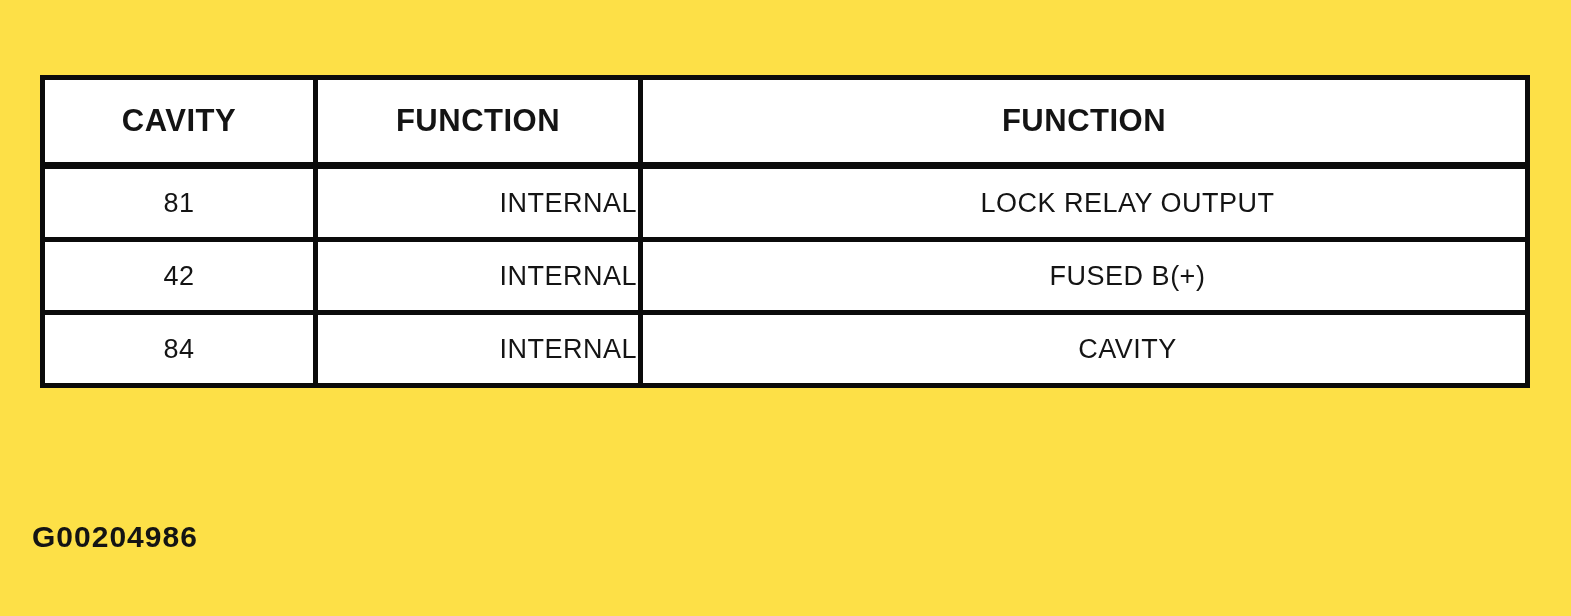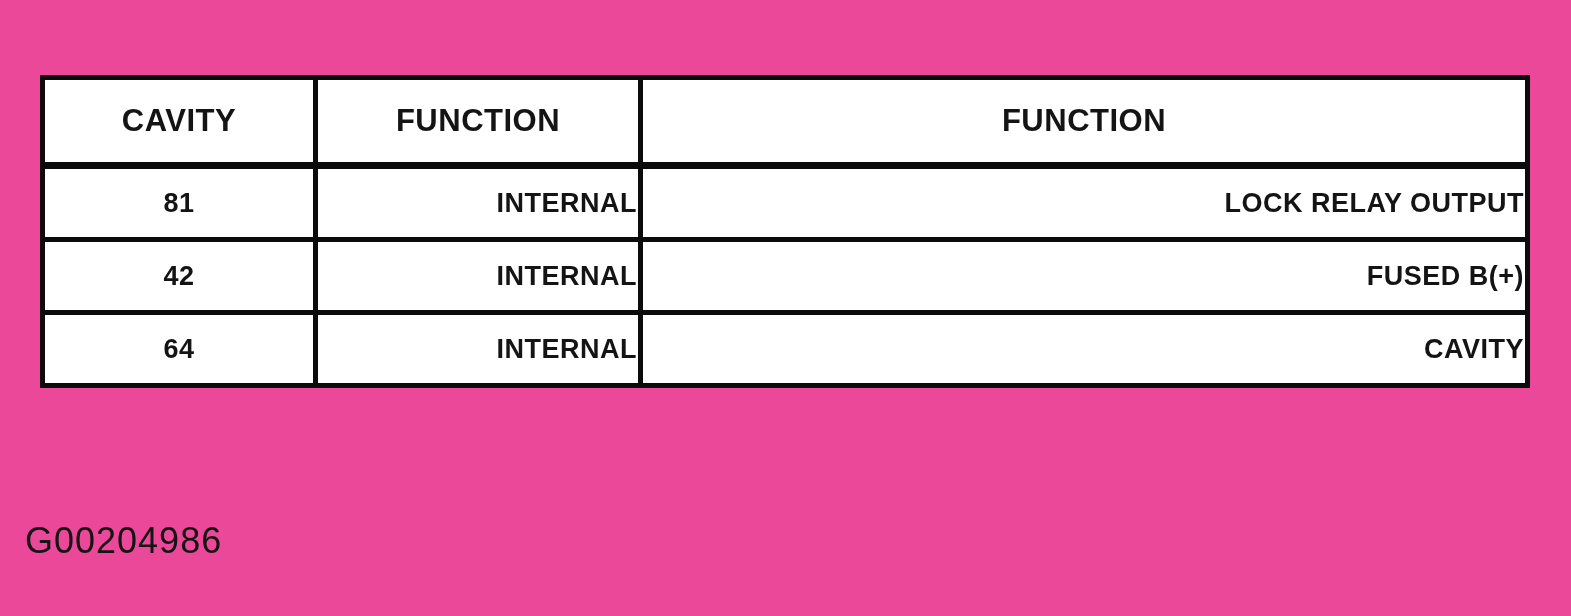--- a/index.html
+++ b/index.html
@@ -4,21 +4,21 @@
 <style>
   html, body {
     margin: 0;
     padding: 0;
     background: #ffffff;
   }
   .page {
     position: relative;
     width: 1571px;
     height: 616px;
-    background: #ec4899;
+    background: #fde047;
     font-family: "Liberation Sans", "DejaVu Sans", sans-serif;
     color: #141414;
     overflow: hidden;
   }
   table.pinout {
     position: absolute;
     left: 40px;
     top: 75px;
     width: 1490px;
     border-collapse: collapse;
@@ -36,43 +36,43 @@
     height: 80px;
     font-size: 31px;
     font-weight: 700;
     letter-spacing: 0.5px;
     text-align: center;
     border-bottom-width: 7px;
   }
   table.pinout tbody td {
     height: 66px;
     font-size: 27px;
-    font-weight: 700;
+    font-weight: 400;
     letter-spacing: 0.5px;
   }
   col.c-cavity   { width: 273px; }
   col.c-circuit  { width: 325px; }
   col.c-function { width: auto;  }
   td.cell-cavity {
     text-align: center;
   }
   td.cell-circuit {
     text-align: right;
     padding-left: 36px;
   }
   td.cell-function {
-    text-align: right;
+    text-align: center;
     padding-left: 88px;
   }
   .figure-label {
     position: absolute;
-    left: 25px;
+    left: 32px;
     top: 520px;
-    font-size: 36px;
-    font-weight: 400;
+    font-size: 30px;
+    font-weight: 700;
     letter-spacing: 1px;
     color: #141414;
   }
 </style>
 </head>
 <body>
 
 <div class="page">
 
   <table class="pinout">
@@ -93,21 +93,21 @@
         <td class="cell-cavity">81</td>
         <td class="cell-circuit">INTERNAL</td>
         <td class="cell-function">LOCK RELAY OUTPUT</td>
       </tr>
       <tr>
         <td class="cell-cavity">42</td>
         <td class="cell-circuit">INTERNAL</td>
         <td class="cell-function">FUSED B(+)</td>
       </tr>
       <tr>
-        <td class="cell-cavity">64</td>
+        <td class="cell-cavity">84</td>
         <td class="cell-circuit">INTERNAL</td>
         <td class="cell-function">CAVITY</td>
       </tr>
     </tbody>
   </table>
 
   <div class="figure-label">G00204986</div>
 
 </div>
 

